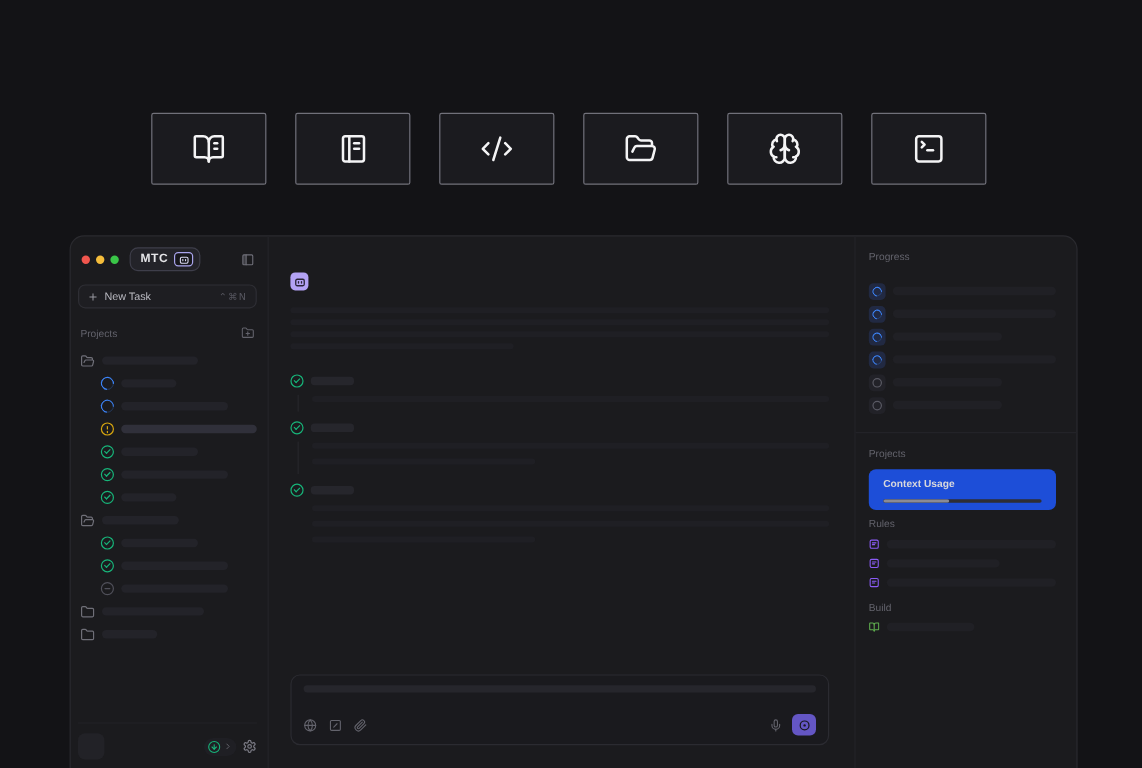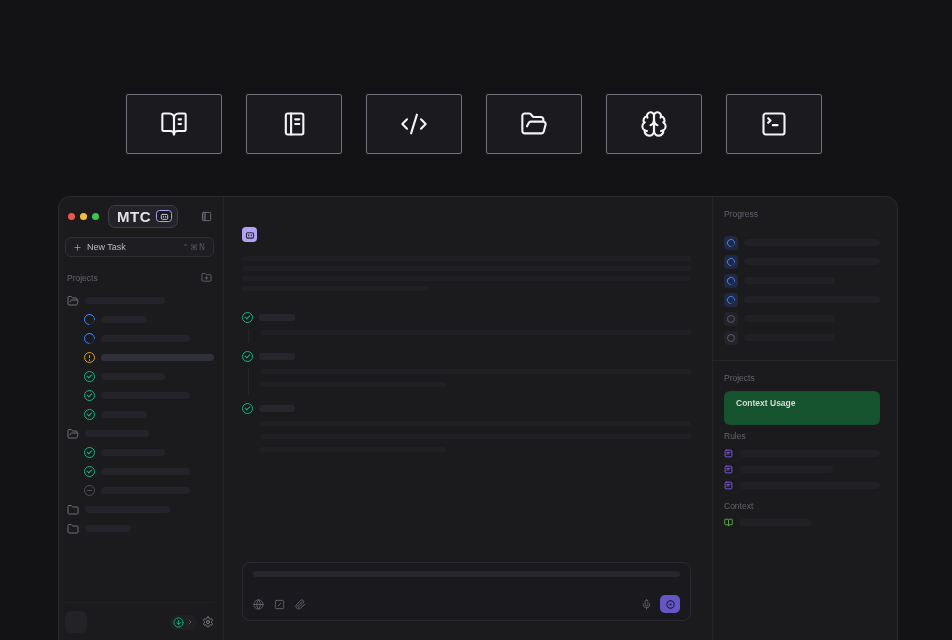--- a/index.html
+++ b/index.html
@@ -21,21 +21,21 @@
 
   
   .sidebar{width:165px;flex:none;border-right:1px solid #242428;position:relative;
     padding:8px 9px 0 6px;display:flex;flex-direction:column}
   .titlebar{display:flex;align-items:center;height:22px;margin-bottom:10px}
   .dots{display:flex;gap:5px;margin-left:3px}
   .dot{width:7px;height:7px;border-radius:50%;cursor:pointer}
   .dot.r{background:#f1564e}.dot.y{background:#f5bd3b}.dot.g{background:#3ac648}
   .mtc-pill{margin-left:9px;display:flex;align-items:center;gap:5px;padding:3px 5px 3px 8px;
     border:1px solid #3e3e4a;background:#232329;border-radius:7px;cursor:pointer}
-  .mtc-text{font-size:15px;font-weight:bold;color:#e4e4e7;letter-spacing:.5px;line-height:1}
+  .mtc-text{font-size:10px;font-weight:bold;color:#e4e4e7;letter-spacing:.5px;line-height:1}
   .bot-mini{width:16px;height:12px;border:1px solid #a9a4ec;border-radius:3.5px;background:#17171c;
     display:flex;align-items:center;justify-content:center;color:#dcdcf2}
   .bot-mini svg{width:9px;height:9px}
   .panel-btn{margin-left:auto;margin-right:2px;color:#6f6f78;background:none;border:none;cursor:pointer}
   .panel-btn svg{width:11px;height:11px}
 
   .new-task{height:20px;border:1px solid #2e2e34;border-radius:6px;background:#1e1e22;
     display:flex;align-items:center;gap:5px;padding:0 7px;color:#b9b9c0;font-size:9px;
     margin-bottom:13px;cursor:pointer;width:100%}
   .new-task svg{width:9px;height:9px;color:#9a9aa2}
@@ -131,22 +131,22 @@
     justify-content:center;flex:none}
   .p-ring{width:8px;height:8px;border-radius:50%;border:1.5px solid #5a5a64}
   .p-row.active .p-tile{background:rgba(59,102,210,.20)}
   .p-row.active .p-ring{border-color:#3c83f6;border-bottom-color:rgba(60,131,246,.25);
     transform:rotate(-40deg)}
   .p-row.pending .p-tile{background:#222228}
   .p-bar{height:7px;border-radius:3.5px;background:#202025}
 
   .r-divider{height:1px;background:#232328;margin:15px -17px 13px -11px}
 
-  .context-card{margin-top:9px;height:34px;border-radius:6px;background:#14532d;
-    padding:8px 12px 0;display:flex;flex-direction:row}
+  .context-card{margin-top:9px;height:34px;border-radius:6px;background:#1d4ed8;
+    padding:8px 12px 0;display:flex;flex-direction:column}
   .cu-label{font-size:8.5px;font-weight:bold;color:#d8d8dc;line-height:1}
   .cu-track{margin-top:8px;height:3px;border-radius:1.5px;background:#2e2e35;overflow:hidden}
   .cu-fill{height:100%;border-radius:1.5px;background:#8b8b95}
 
   .rules-label{margin-top:7px}
   .mini-list{margin-top:8px;display:flex;flex-direction:column;gap:7px}
   .mini-row{display:flex;align-items:center;gap:6px;cursor:pointer}
   .mini-row svg{width:9px;height:9px;flex:none}
   .mini-row .skeleton{height:7px;border-radius:3.5px;background:#202025}
   .rule-ic{color:#8b5cf6}
@@ -563,21 +563,21 @@
           <div class="mini-row">
             <svg class="rule-ic" viewBox="0 0 24 24" fill="none" stroke="currentColor" stroke-width="2.4" stroke-linecap="round" stroke-linejoin="round">
               <rect x="3" y="3" width="18" height="18" rx="3"></rect>
               <path d="M8 9h8"></path>
               <path d="M8 13h5"></path>
             </svg>
             <span class="skeleton" style="width: 144px;"></span>
           </div>
         </div>
 
-      <div class="r-label skills-label">Context</div>
+      <div class="r-label skills-label">Build</div>
       <div class="mini-list">
 
           <div class="mini-row">
             <svg class="skill-ic" viewBox="0 0 24 24" fill="none" stroke="currentColor" stroke-width="2.4" stroke-linecap="round" stroke-linejoin="round">
               <path d="M12 7v14"></path>
               <path d="M3 18a1 1 0 0 1-1-1V4a1 1 0 0 1 1-1h5a4 4 0 0 1 4 4 4 4 0 0 1 4-4h5a1 1 0 0 1 1 1v13a1 1 0 0 1-1 1h-6a3 3 0 0 0-3 3 3 3 0 0 0-3-3z"></path>
             </svg>
             <span class="skeleton" style="width: 73px;"></span>
           </div>
         </div>

